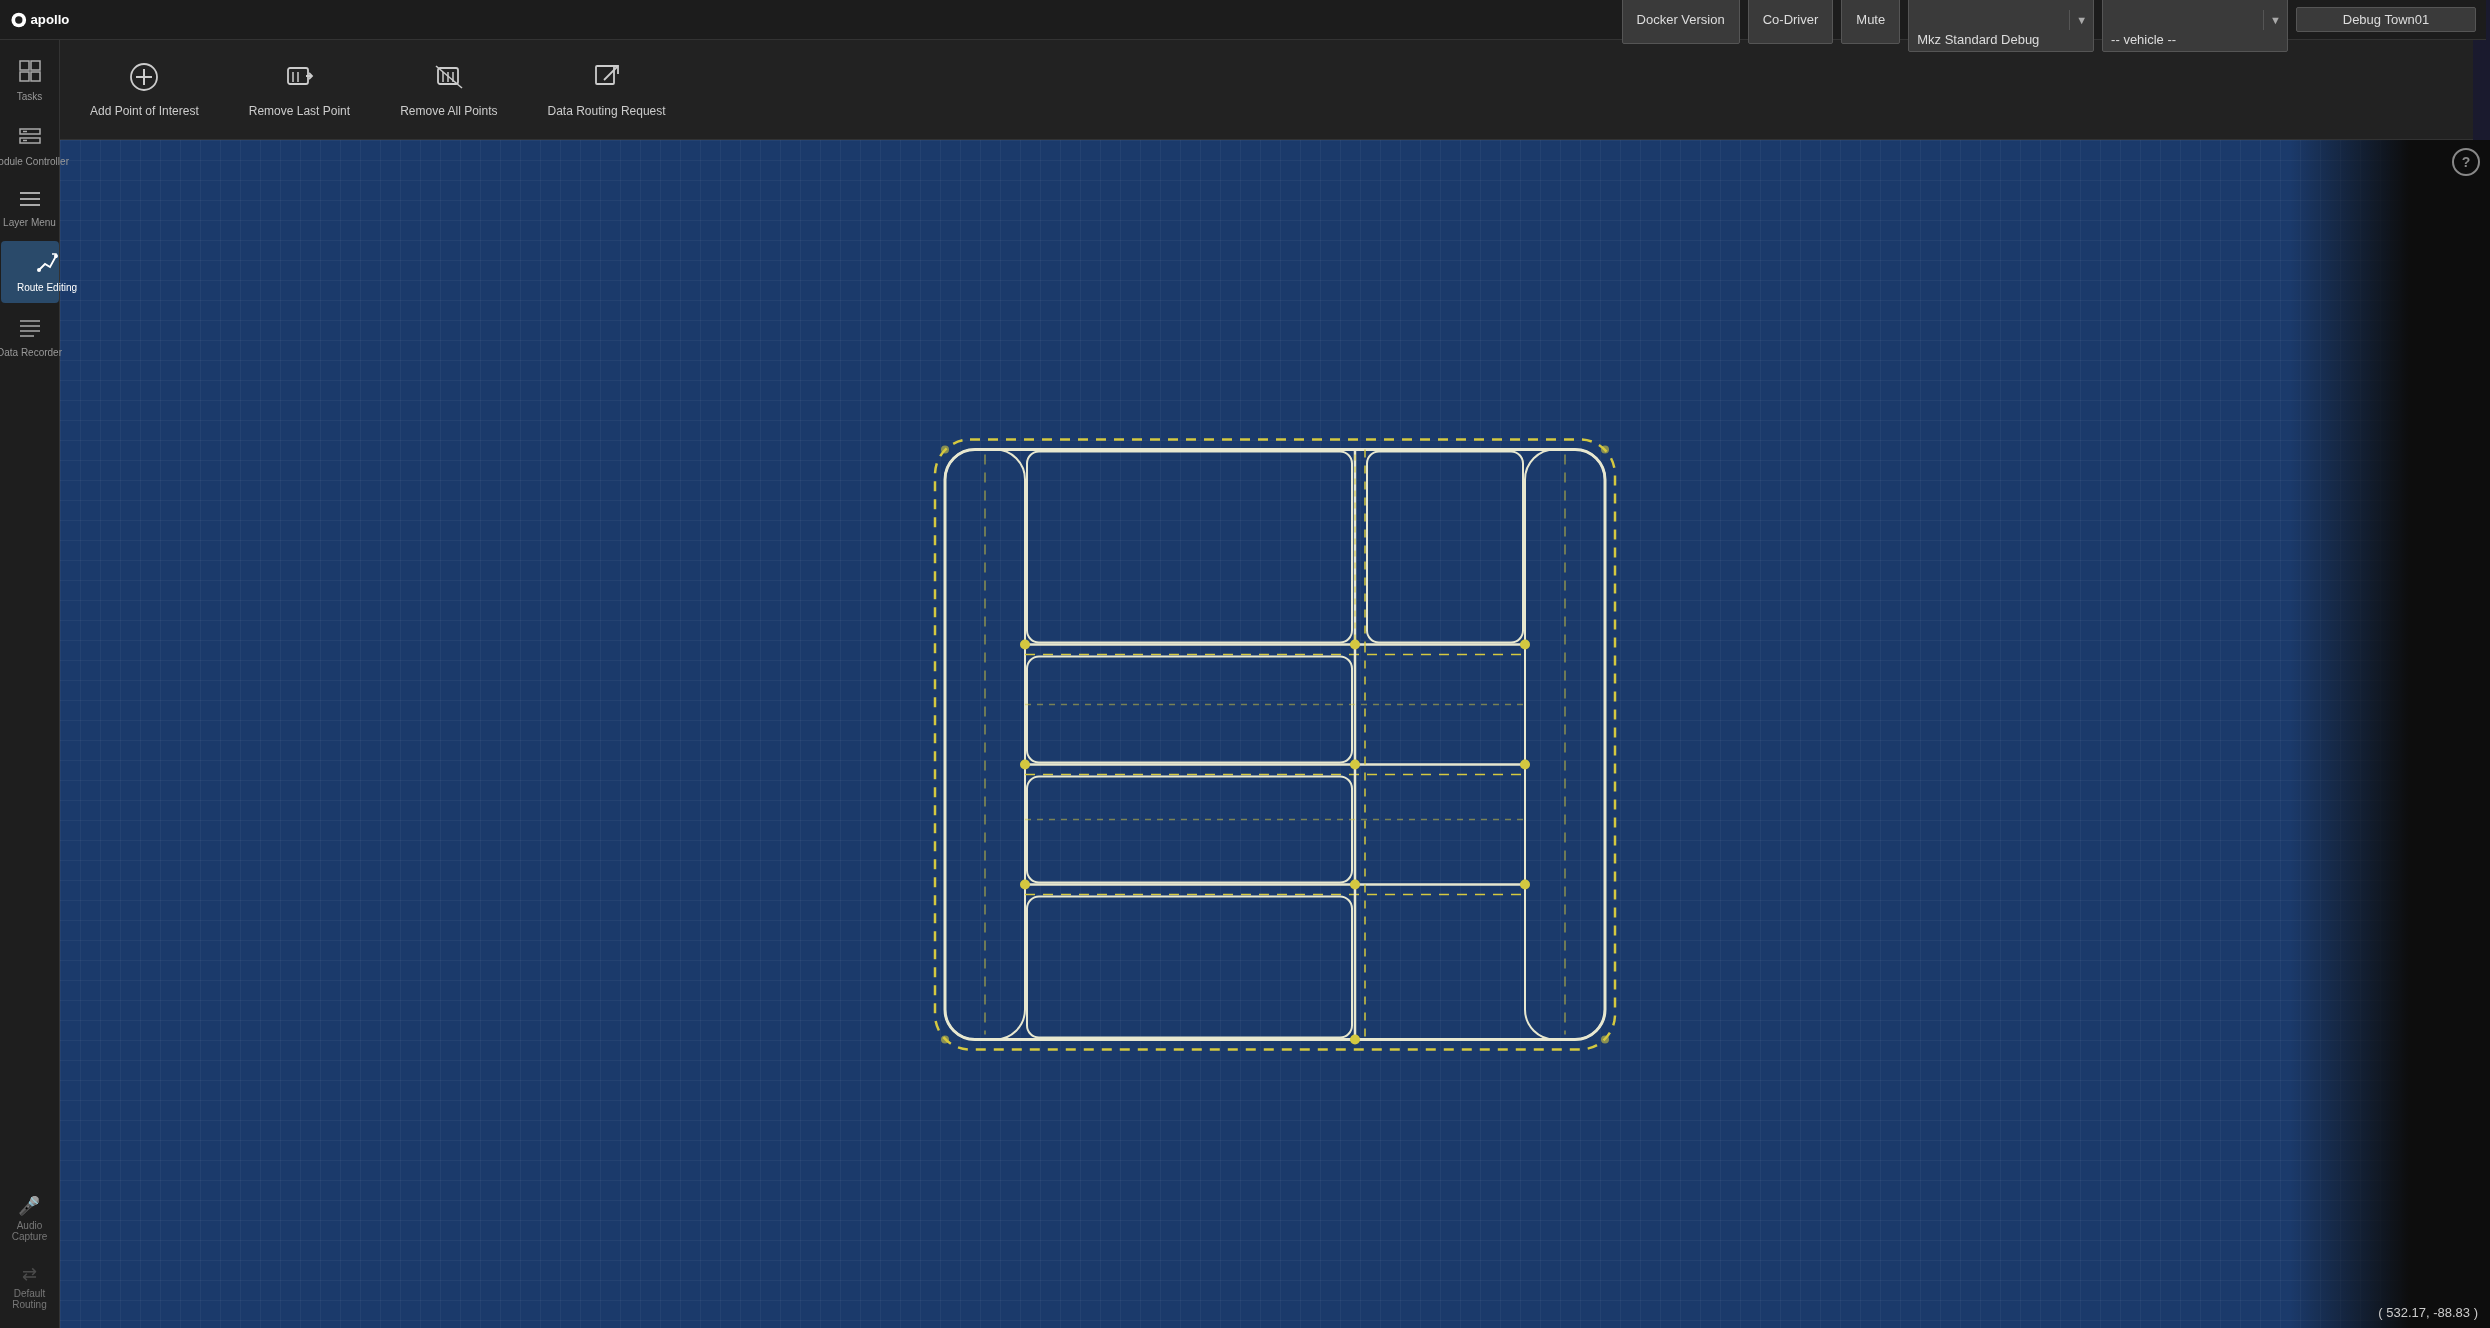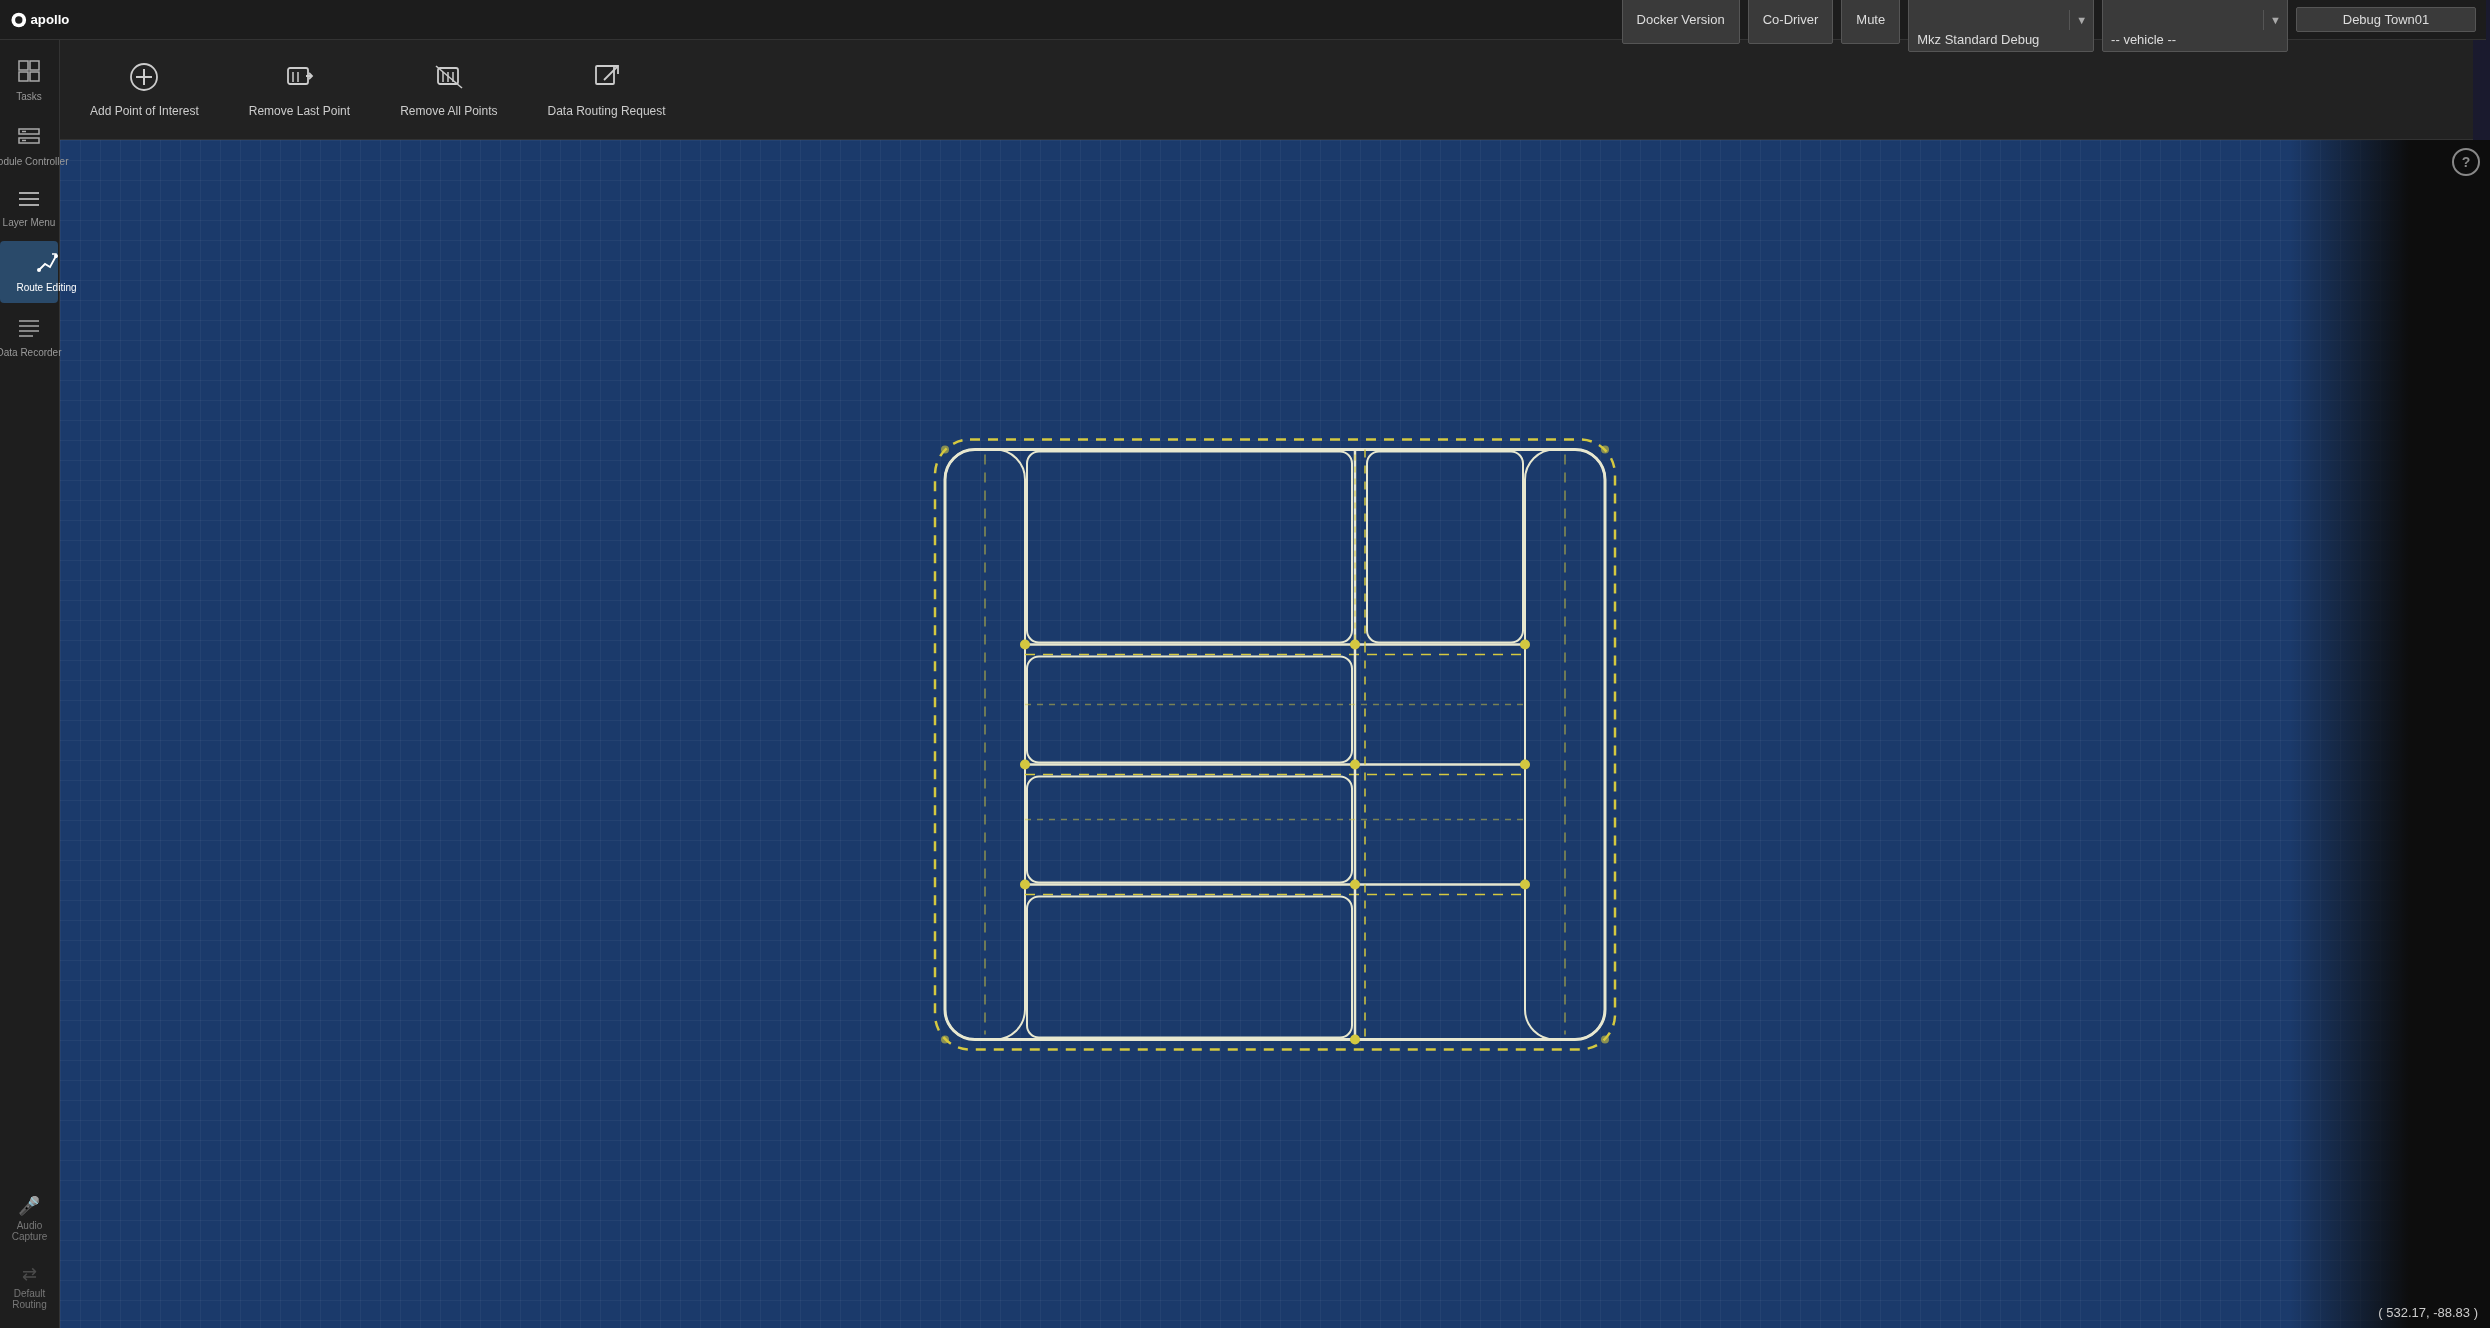--- a/index.html
+++ b/index.html
@@ -120,20 +120,21 @@
 
     
     #sidebar {
       position: absolute;
       top: 40px; left: 0;
       width: 60px;
       bottom: 0;
       background: #1e1e1e;
       display: flex;
       flex-direction: column;
+      align-items: center;
       padding-top: 10px;
       gap: 3px;
       border-right: 1px solid #333;
       z-index: 95;
     }
     .sidebar-item {
       display: flex;
       flex-direction: column;
       align-items: center;
       justify-content: center;

